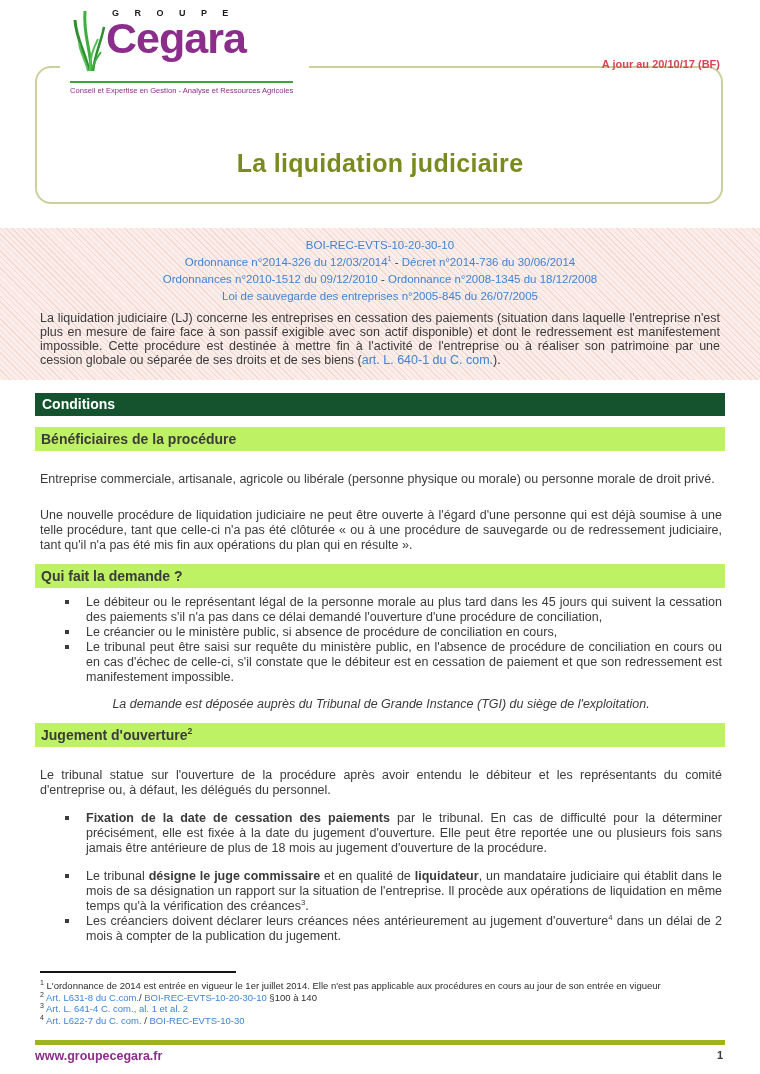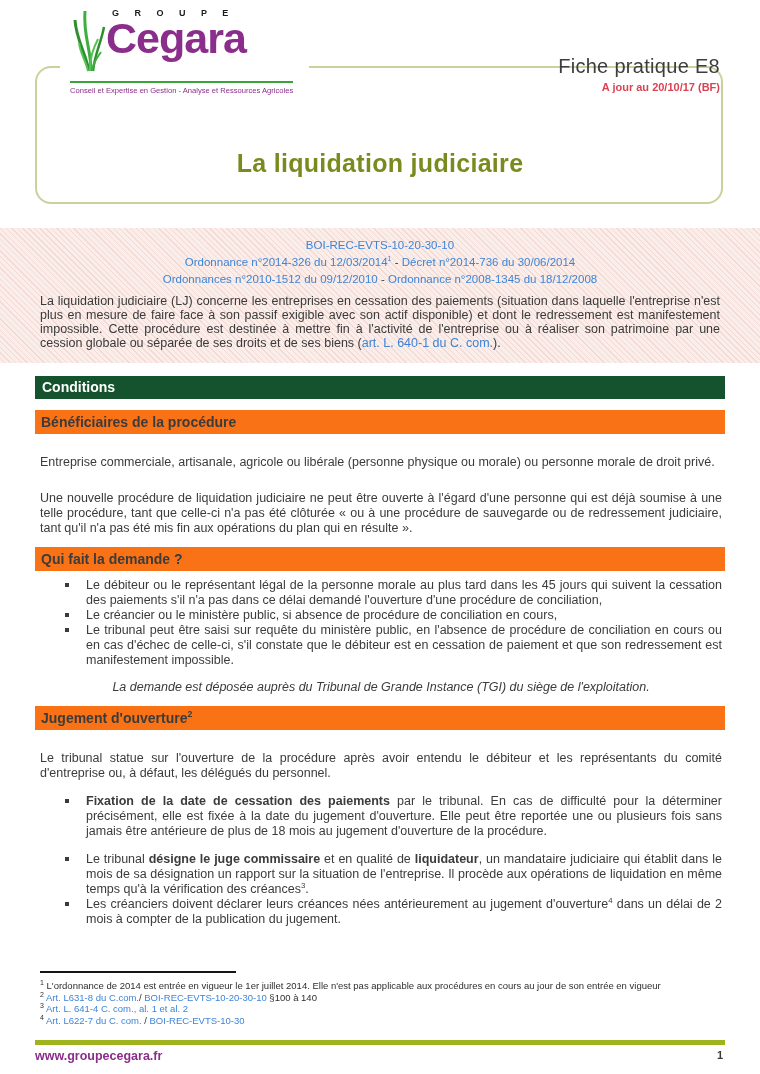--- a/index.html
+++ b/index.html
@@ -43,21 +43,21 @@
       rgba(234,197,188,0) 0px, rgba(234,197,188,0) 3px,
       rgba(234,197,188,0.5) 3px, rgba(234,197,188,0.5) 4px);
     padding:9px 40px 13px 40px;
   }
   .refs-links { text-align:center; font-size:11.5px; line-height:17px; color:#3b3b3b; }
   .refs-sep { color:#3b3b3b; text-decoration:none; }
   .intro { margin-top:6px; font-size:12.5px; line-height:14px; text-align:justify; color:#3a3a3a; }
 
   .content { margin:13px 35px 0 35px; }
   .h1-bar { background:#14532d; color:#ffffff; font-weight:bold; font-size:14px; padding:3px 8px 4px 7px; }
-  .h2-bar { background:#f97316; color:#3b3b3b; font-weight:bold; font-size:14px; padding:4px 8px 4px 6px; margin-top:11px; }
+  .h2-bar { background:#bef264; color:#3b3b3b; font-weight:bold; font-size:14px; padding:4px 8px 4px 6px; margin-top:11px; }
   p.body { font-size:12.5px; line-height:15px; text-align:justify; margin:21px 3px 0 5px; }
   p.note { font-style:italic; font-size:12.5px; line-height:15px; margin:12px 3px 0 5px;text-align:center; }
   ul.bullets { margin:7px 3px 0 5px; padding:0; list-style:none; }
   ul.bullets li { position:relative; padding-left:46px; font-size:12.5px; line-height:15px; text-align:justify; }
   ul.bullets li::before { content:""; position:absolute; left:25px; top:5px; width:4px; height:4px; background:#3b3b3b; }
   ul.bullets li.gap { margin-top:13px; }
   .b { font-weight:bold; }
 
   
   .footnotes { position:absolute; top:971px; left:40px; width:688px; font-size:9.5px; line-height:11.5px; color:#2e2e2e; }
@@ -93,38 +93,40 @@
       <span class="logo-text">
         <span class="logo-groupe">G R O U P E</span>
         <span class="logo-name">Cegara</span>
       </span>
     </div>
     <div class="logo-rule"></div>
     <div class="logo-tagline">Conseil et Expertise en Gestion - Analyse et Ressources Agricoles</div>
   </div>
 
   <div class="fiche-block">
-    <div class="fiche-title">Fiche pratique E8</div>
     <div class="fiche-date">A jour au 20/10/17 (BF)</div>
   </div>
 
   <div class="doc-title">La liquidation judiciaire</div>
 
   <div class="main">
 
     <div class="refs-box">
       <div class="refs-links">
         <div>
           <a>BOI-REC-EVTS-10-20-30-10</a>
         </div>
         <div>
           <a><span>Ordonnance n°2014-326 du 12/03/2014</span><sup>1</sup></a><span class="refs-sep"> - </span><a>Décret n°2014-736 du 30/06/2014</a>
         </div>
         <div>
           <a>Ordonnances n°2010-1512 du 09/12/2010</a><span class="refs-sep"> - </span><a>Ordonnance n°2008-1345 du 18/12/2008</a>
+        </div>
+        <div>
+          <a>Loi de sauvegarde des entreprises n°2005-845 du 26/07/2005</a>
         </div>
       </div>
       <div class="intro">
         <span>La liquidation judiciaire (LJ) concerne les entreprises en cessation des paiements (situation dans laquelle l'entreprise n'est plus en mesure de faire face à son passif exigible avec son actif disponible) et dont le redressement est manifestement impossible. Cette procédure est destinée à mettre fin à l'activité de l'entreprise ou à réaliser son patrimoine par une cession globale ou séparée de ses droits et de ses biens (</span><a>art. L. 640-1 du C. com.</a><span>).</span>
       </div>
     </div>
 
     <div class="content">
 
       <div class="h1-bar">Conditions</div>

